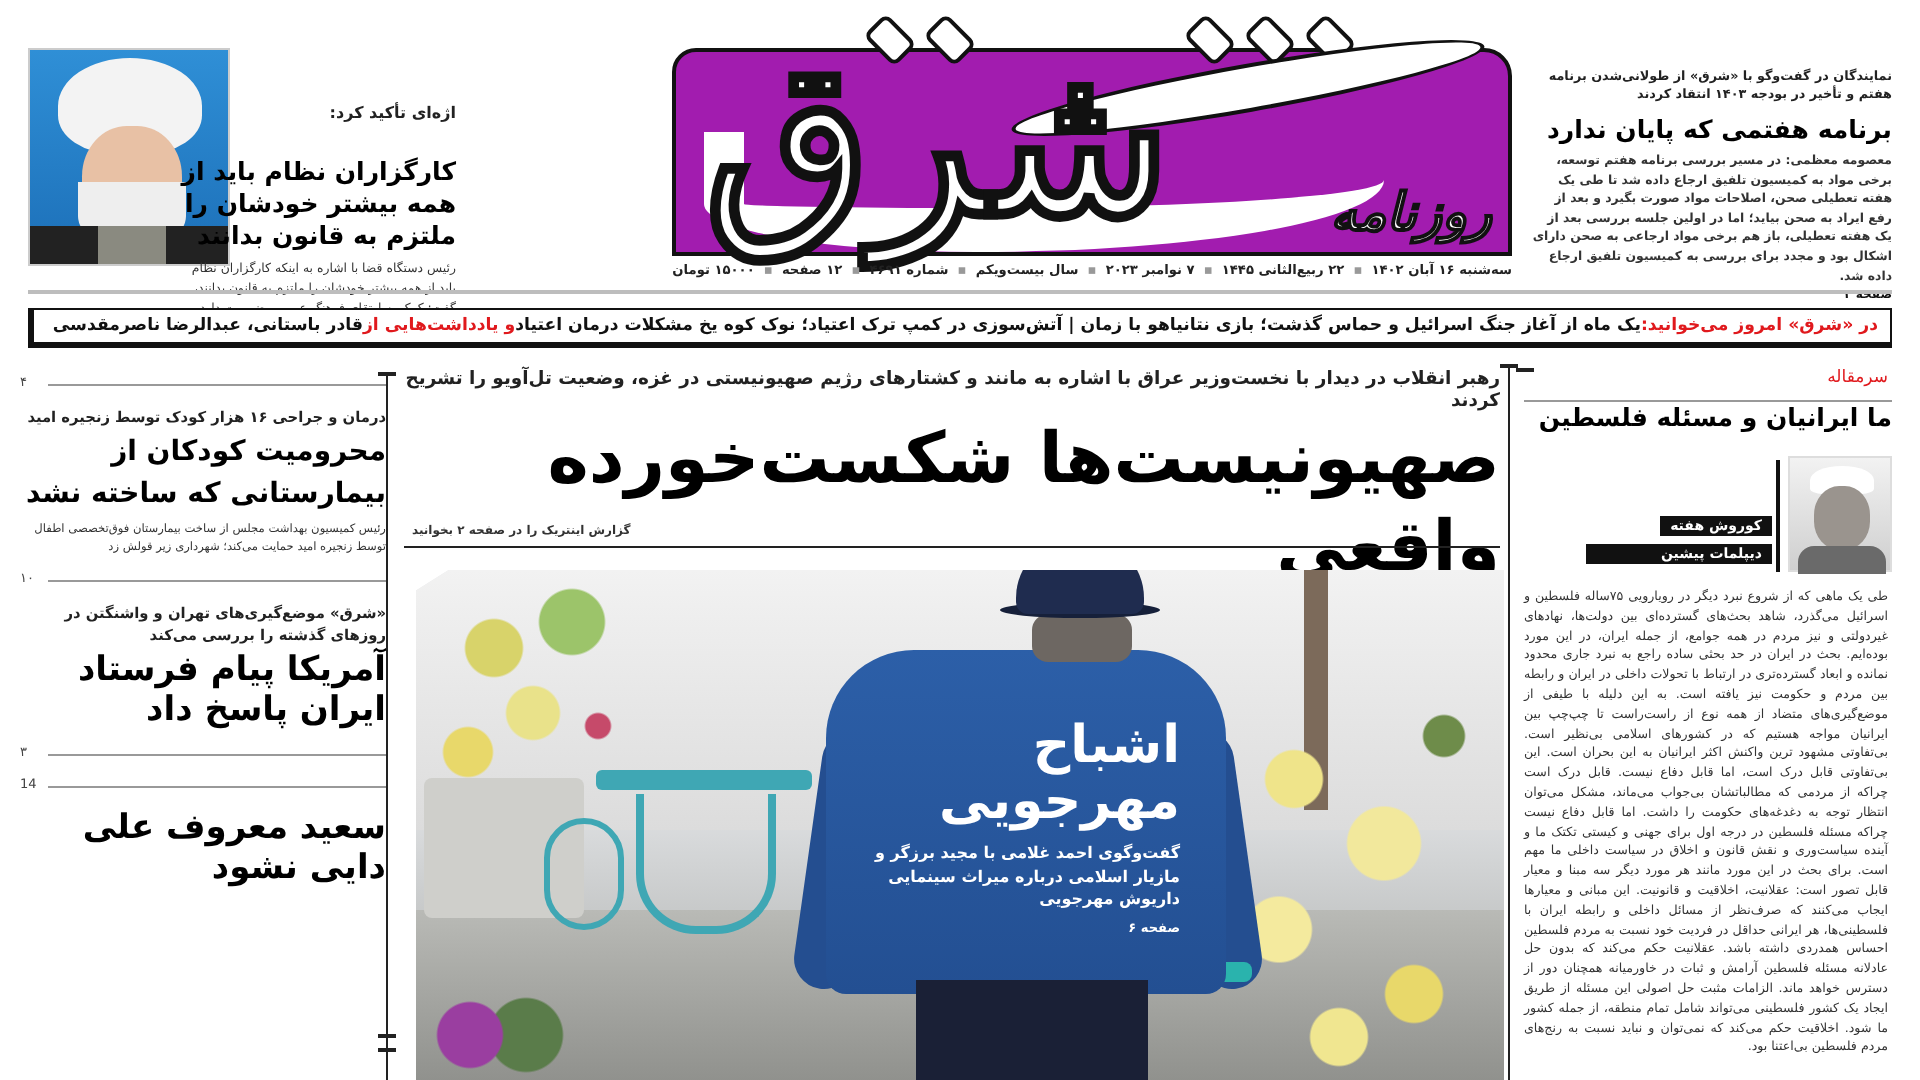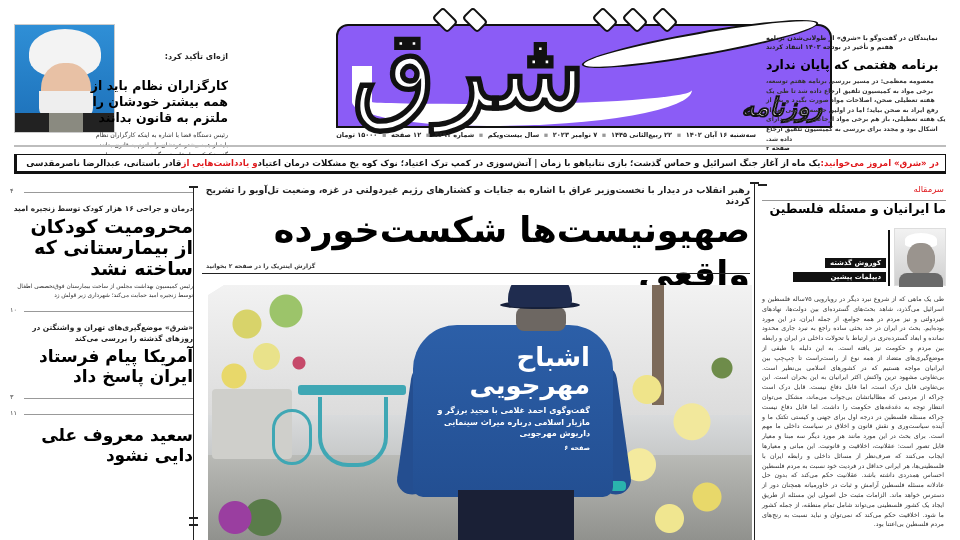--- a/index.html
+++ b/index.html
@@ -20,41 +20,41 @@
   .cleric-robe { position:absolute; left:0; top:88px; width:101px; height:30px; background:#222; }
   .cleric-collar { position:absolute; left:34px; top:88px; width:34px; height:30px; background:#8a8a80; }
 
   .left-story { right: 732px; top: 52px; width: 140px; text-align: right; }
   .left-story .kicker { font-size: 8px; font-weight: bold; color: #222; margin-bottom: 17px; }
   .left-story .headline { font-size: 12.5px; font-weight: bold; line-height: 16px; color: #000; }
   .left-story .body { font-size: 6.2px; line-height: 10px; color: #333; margin-top: 4px; }
   .left-story .page { font-size: 6px; color: #333; margin-top: 2px; font-weight: bold; }
 
   .logo-box {
-    left: 336px; top: 24px; width: 496px; height: 104px;
-    background: #8b5cf6; border: 2px solid #111; border-radius: 12px 14px 0 0; padding-left: 41px;
+    left: 336px; top: 24px; width: 420px; height: 104px;
+    background: #a21caf; border: 2px solid #111; border-radius: 12px 14px 0 0; padding-left: 41px;
   }
   .logo-sheen { position:absolute; right:10px; top:6px; width:240px; height:24px; border-radius: 50%; background:#fff; transform: rotate(-10deg); border:2px solid #111; }
   .logo-swoosh { position:absolute; left:14px; top:40px; width:340px; height:60px; border-radius: 0 0 60% 40%; border-bottom: 22px solid #fff; border-left: 20px solid #fff; }
   .logo-dots span { position:absolute; width:22px; height:16px; background:#fff; border:2px solid #111; transform: rotate(45deg); border-radius: 4px; }
   .logo-main {
     position:absolute; left: 14px; top: -10px; font-size: 108px; font-weight: bold; color: #fff;
     font-family: "DejaVu Serif", serif; -webkit-text-stroke: 2px #111; line-height: 1;
   }
   .logo-sub {
     position:absolute; right: 8px; bottom: 4px; font-size: 26px; font-weight: bold; color:#fff;
     font-family: "DejaVu Serif", serif; -webkit-text-stroke: 1px #111; font-style: italic;
   }
   .dateline {
     left: 336px; top: 129px; width: 420px; height: 12px; font-size: 6.6px; color: #222;
     display: flex; justify-content: space-between; align-items: center; white-space: nowrap; font-weight: bold;
   }
   .dateline .sep { color: #999; margin: 0 3px; }
 
-  .right-story { right: 14px; top: 34px; width: 180px; text-align: left; }
+  .right-story { right: 14px; top: 34px; width: 180px; text-align: right; }
   .right-story .kicker { font-size: 6.4px; font-weight: bold; line-height: 9px; color:#222; }
   .right-story .headline { font-size: 12.5px; font-weight: bold; margin: 5px 0 4px; color:#000; }
   .right-story .body { font-size: 6.2px; line-height: 9.6px; color: #333; font-weight: bold; }
   .right-story .page { font-size: 6px; font-weight: bold; margin-top: 1px; }
 
   .rule-top { left: 14px; top: 145px; width: 932px; height: 2px; background: #bdbdbd; }
 
   
   .ticker {
     left: 14px; top: 154px; width: 932px; height: 20px;
@@ -62,21 +62,21 @@
     display: flex; align-items: center; padding: 0 6px; font-size: 8.6px; font-weight: bold; white-space: nowrap; overflow: hidden;
     background:#fff;
   }
   .ticker .red { color: #e0191d; }
 
   
   .left-col { left: 10px; top: 184px; width: 183px; text-align: right; }
   .lc-item { padding-bottom: 4px; }
   .lc-kicker { font-size: 7.4px; font-weight: bold; line-height: 11px; color: #222; }
   .lc-head { font-size: 17px; font-weight: bold; line-height: 20px; color: #000; margin-top: 2px; }
-  .lc-head.big { font-size: 19px; line-height: 21px; }
+  .lc-head.big { font-size: 14px; line-height: 21px; }
   .lc-body { font-size: 5.8px; line-height: 8.5px; color: #333; margin-top: 3px; }
   .lc-divider { position: relative; height: 10px; margin: 3px 0 6px; }
   .lc-divider .line { position:absolute; left: 14px; right: 0; top: 5px; height: 1px; background: #999; }
   .lc-divider .num { position:absolute; left: 0; top: 0; font-size: 6.5px; color: #444; direction: ltr; }
   .left-vline { left: 193px; top: 188px; width: 1px; height: 352px; background: #222; }
   .left-vline-tick { left: 189px; top: 186px; width: 9px; height: 2px; background: #222; }
   .left-vline-tick2 { left: 189px; top: 517px; width: 9px; height: 2px; background: #222; }
   .left-vline-tick3 { left: 189px; top: 524px; width: 9px; height: 2px; background: #222; }
 
   
@@ -109,21 +109,21 @@
   .ph-man-hat { position:absolute; left:300px; top:-16px; width:64px; height:38px; background:#1f2c4f; border-radius: 30px 30px 6px 6px; }
   .ph-man-brim { position:absolute; left:292px; top:16px; width:80px; height:8px; background:#16203a; border-radius: 50%; }
   .ph-man-head { position:absolute; left:308px; top:22px; width:50px; height:24px; background:#6d6762; border-radius: 8px; }
   .ph-man-jacket { position:absolute; left:205px; top:40px; width:200px; height:172px; background: linear-gradient(180deg,#2c5fa8,#234f92); border-radius: 44px 44px 10px 10px; }
   .ph-man-arm-l { position:absolute; left:196px; top:80px; width:30px; height:130px; background:#244e90; border-radius: 16px; transform: rotate(8deg); }
   .ph-man-arm-r { position:absolute; left:386px; top:80px; width:30px; height:130px; background:#244e90; border-radius: 16px; transform: rotate(-8deg); }
   .ph-man-cuff-r { position:absolute; left:394px; top:196px; width:24px; height:10px; background:#2ab3ad; border-radius:4px; }
   .ph-man-pants { position:absolute; left:250px; top:205px; width:116px; height:60px; background:#1a2036; }
 
   .ph-overlay { position:absolute; left: 214px; top: 58px; width: 168px; text-align: right; color: #fff; }
-  .ph-title { font-size: 26px; font-weight: bold; line-height: 28px; }
+  .ph-title { font-size: 26px; font-weight: bold; line-height: 28px; margin-top: 16px; }
   .ph-body { font-size: 8px; font-weight: bold; line-height: 11.5px; margin-top: 6px; }
   .ph-page { font-size: 6.5px; font-weight: bold; margin-top: 4px; }
 
   
   .right-col { left: 762px; top: 184px; width: 184px; text-align: right; }
   .rc-label { font-size: 8.5px; font-weight: normal; color: #e0191d; letter-spacing: 1px; padding-right: 2px; }
   .rc-label-rule { height: 1px; background: #999; margin-top: 6px; }
   .rc-head { font-size: 12.5px; font-weight: bold; color: #000; }
   .rc-author { position: relative; height: 70px; margin-top: 4px; }
   .rc-photo { position:absolute; right: 0; top: 8px; width: 52px; height: 58px; background: linear-gradient(180deg,#f2f2f2,#cfcfcf); border: 1px solid #ddd; }
@@ -221,35 +221,35 @@
     <div class="lc-kicker">«شرق» موضع‌گیری‌های تهران و واشنگتن در روزهای گذشته را بررسی می‌کند</div>
     <div class="lc-head">آمریکا پیام فرستاد ایران پاسخ داد</div>
   </div>
   <div class="lc-divider">
       <div class="line"></div>
       <span class="num">۳</span>
     </div>
 
   <div class="lc-divider">
       <div class="line"></div>
-      <span class="num">۱۱</span>
+      <span class="num">14</span>
     </div>
 
   <div class="lc-item">
     <div class="lc-head">سعید معروف علی دایی نشود</div>
   </div>
 
 </div>
 <div class="abs left-vline"></div>
 <div class="abs left-vline-tick"></div>
 <div class="abs left-vline-tick2"></div>
 <div class="abs left-vline-tick3"></div>
 
 <div class="abs center">
-  <div class="c-kicker">رهبر انقلاب در دیدار با نخست‌وزیر عراق با اشاره به جنایات و کشتارهای رژیم غیردولتی در غزه، وضعیت تل‌آویو را تشریح کردند</div>
+  <div class="c-kicker">رهبر انقلاب در دیدار با نخست‌وزیر عراق با اشاره به مانند و کشتارهای رژیم صهیونیستی در غزه، وضعیت تل‌آویو را تشریح کردند</div>
   <div class="c-head">صهیونیست‌ها شکست‌خورده واقعی</div>
   <div class="c-sub">لزوم افزایش فشارهای سیاسی بر آمریکا و رژیم صهیونیستی</div>
 </div>
 <div class="abs c-ref">گزارش اینتریک را در صفحه ۲ بخوانید</div>
 <div class="abs c-rule"></div>
 <div class="abs center-vline"></div>
 <div class="abs center-vline-tick"></div>
 
 <div class="abs photo">
   <div class="ph-wall"></div>
@@ -282,17 +282,17 @@
   <div class="rc-label">سرمقاله</div>
   <div class="rc-label-rule"></div>
   <div class="rc-head">ما ایرانیان و مسئله فلسطین</div>
   <div class="rc-author">
     <div class="rc-photo">
       <div class="hair"></div>
         <div class="face"></div>
         <div class="shirt"></div>
     </div>
     <div class="rc-bracket"></div>
-    <div class="rc-name-tag n1">کوروش گذشته</div>
+    <div class="rc-name-tag n1">کوروش هفته</div>
     <div class="rc-name-tag n2">دیپلمات پیشین</div>
   </div>
   <div class="rc-body">طی یک ماهی که از شروع نبرد دیگر در رویارویی ۷۵ساله فلسطین و اسرائیل می‌گذرد، شاهد بحث‌های گسترده‌ای بین دولت‌ها، نهادهای غیردولتی و نیز مردم در همه جوامع، از جمله ایران، در این مورد بوده‌ایم. بحث در ایران در حد بحثی ساده راجع به نبرد جاری محدود نمانده و ابعاد گسترده‌تری در ارتباط با تحولات داخلی در ایران و رابطه بین مردم و حکومت نیز یافته است. به این دلیله با طیفی از موضع‌گیری‌های متضاد از همه نوع از راست‌راست تا چپ‌چپ بین ایرانیان مواجه هستیم که در کشورهای اسلامی بی‌نظیر است. بی‌تفاوتی مشهود ترین واکنش اکثر ایرانیان به این بحران است. این بی‌تفاوتی قابل درک است، اما قابل دفاع نیست. قابل درک است چراکه از مردمی که مطالباتشان بی‌جواب می‌ماند، مشکل می‌توان انتظار توجه به دغدغه‌های حکومت را داشت. اما قابل دفاع نیست چراکه مسئله فلسطین در درجه اول برای جهنی و کیستی تکتک ما و آینده سیاست‌وری و نقش قانون و اخلاق در سیاست داخلی ما مهم است. برای بحث در این مورد مانند هر مورد دیگر سه مبنا و معیار قابل تصور است: عقلانیت، اخلاقیت و قانونیت. این مبانی و معیارها ایجاب می‌کنند که صرف‌نظر از مسائل داخلی و رابطه ایران با فلسطینی‌ها، هر ایرانی حداقل در فردیت خود نسبت به مردم فلسطین احساس همدردی داشته باشد. عقلانیت حکم می‌کند که بدون حل عادلانه مسئله فلسطین آرامش و ثبات در خاورمیانه همچنان دور از دسترس خواهد ماند. الزامات مثبت حل اصولی این مسئله از طریق ایجاد یک کشور فلسطینی می‌تواند شامل تمام منطقه، از جمله کشور ما شود. اخلاقیت حکم می‌کند که نمی‌توان و نباید نسبت به رنج‌های مردم فلسطین بی‌اعتنا بود.</div>
 </div>
 
 </body></html>

